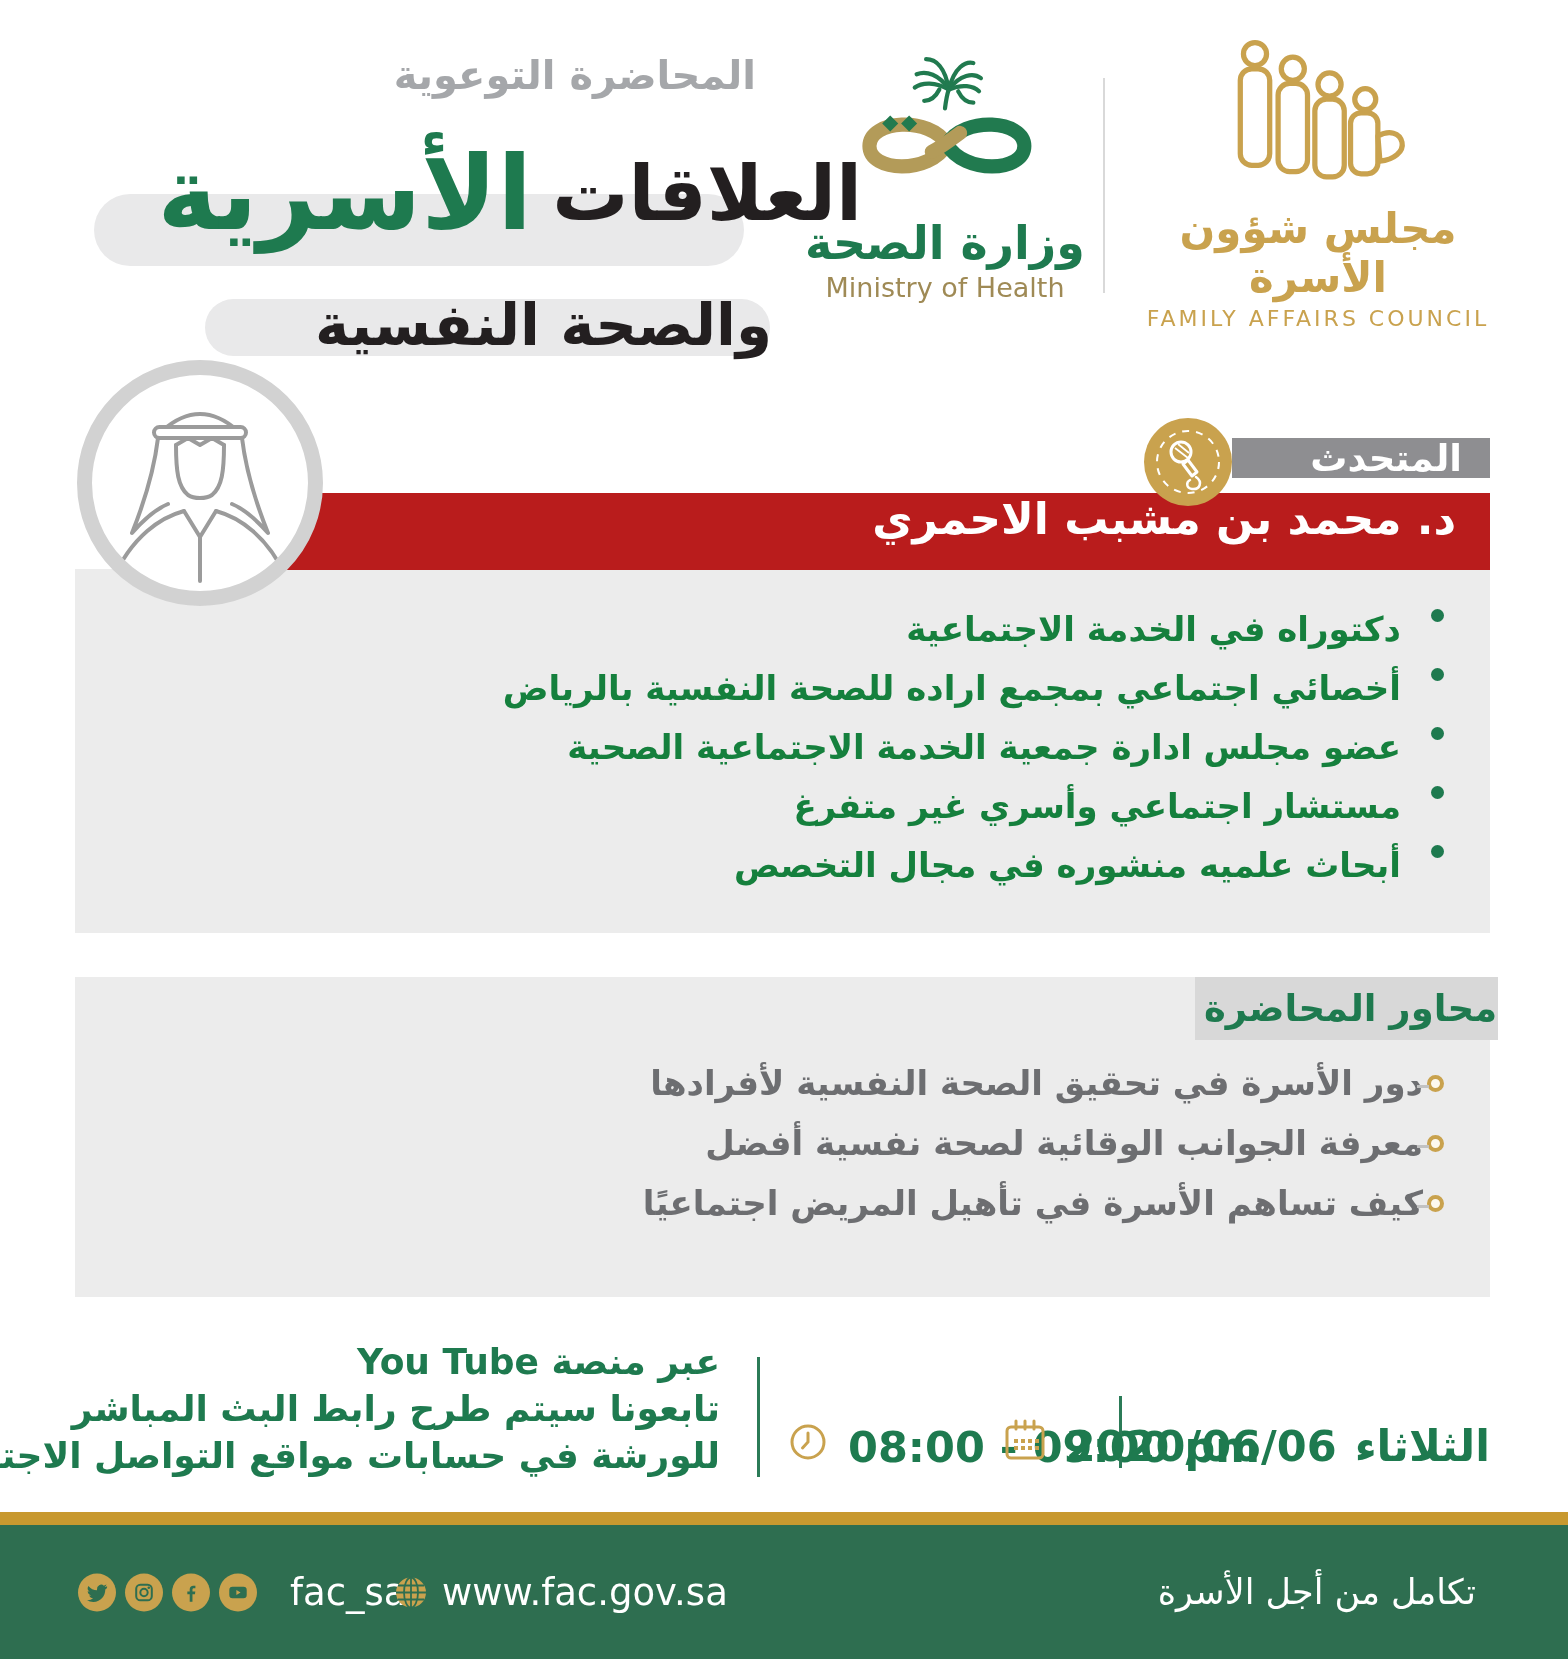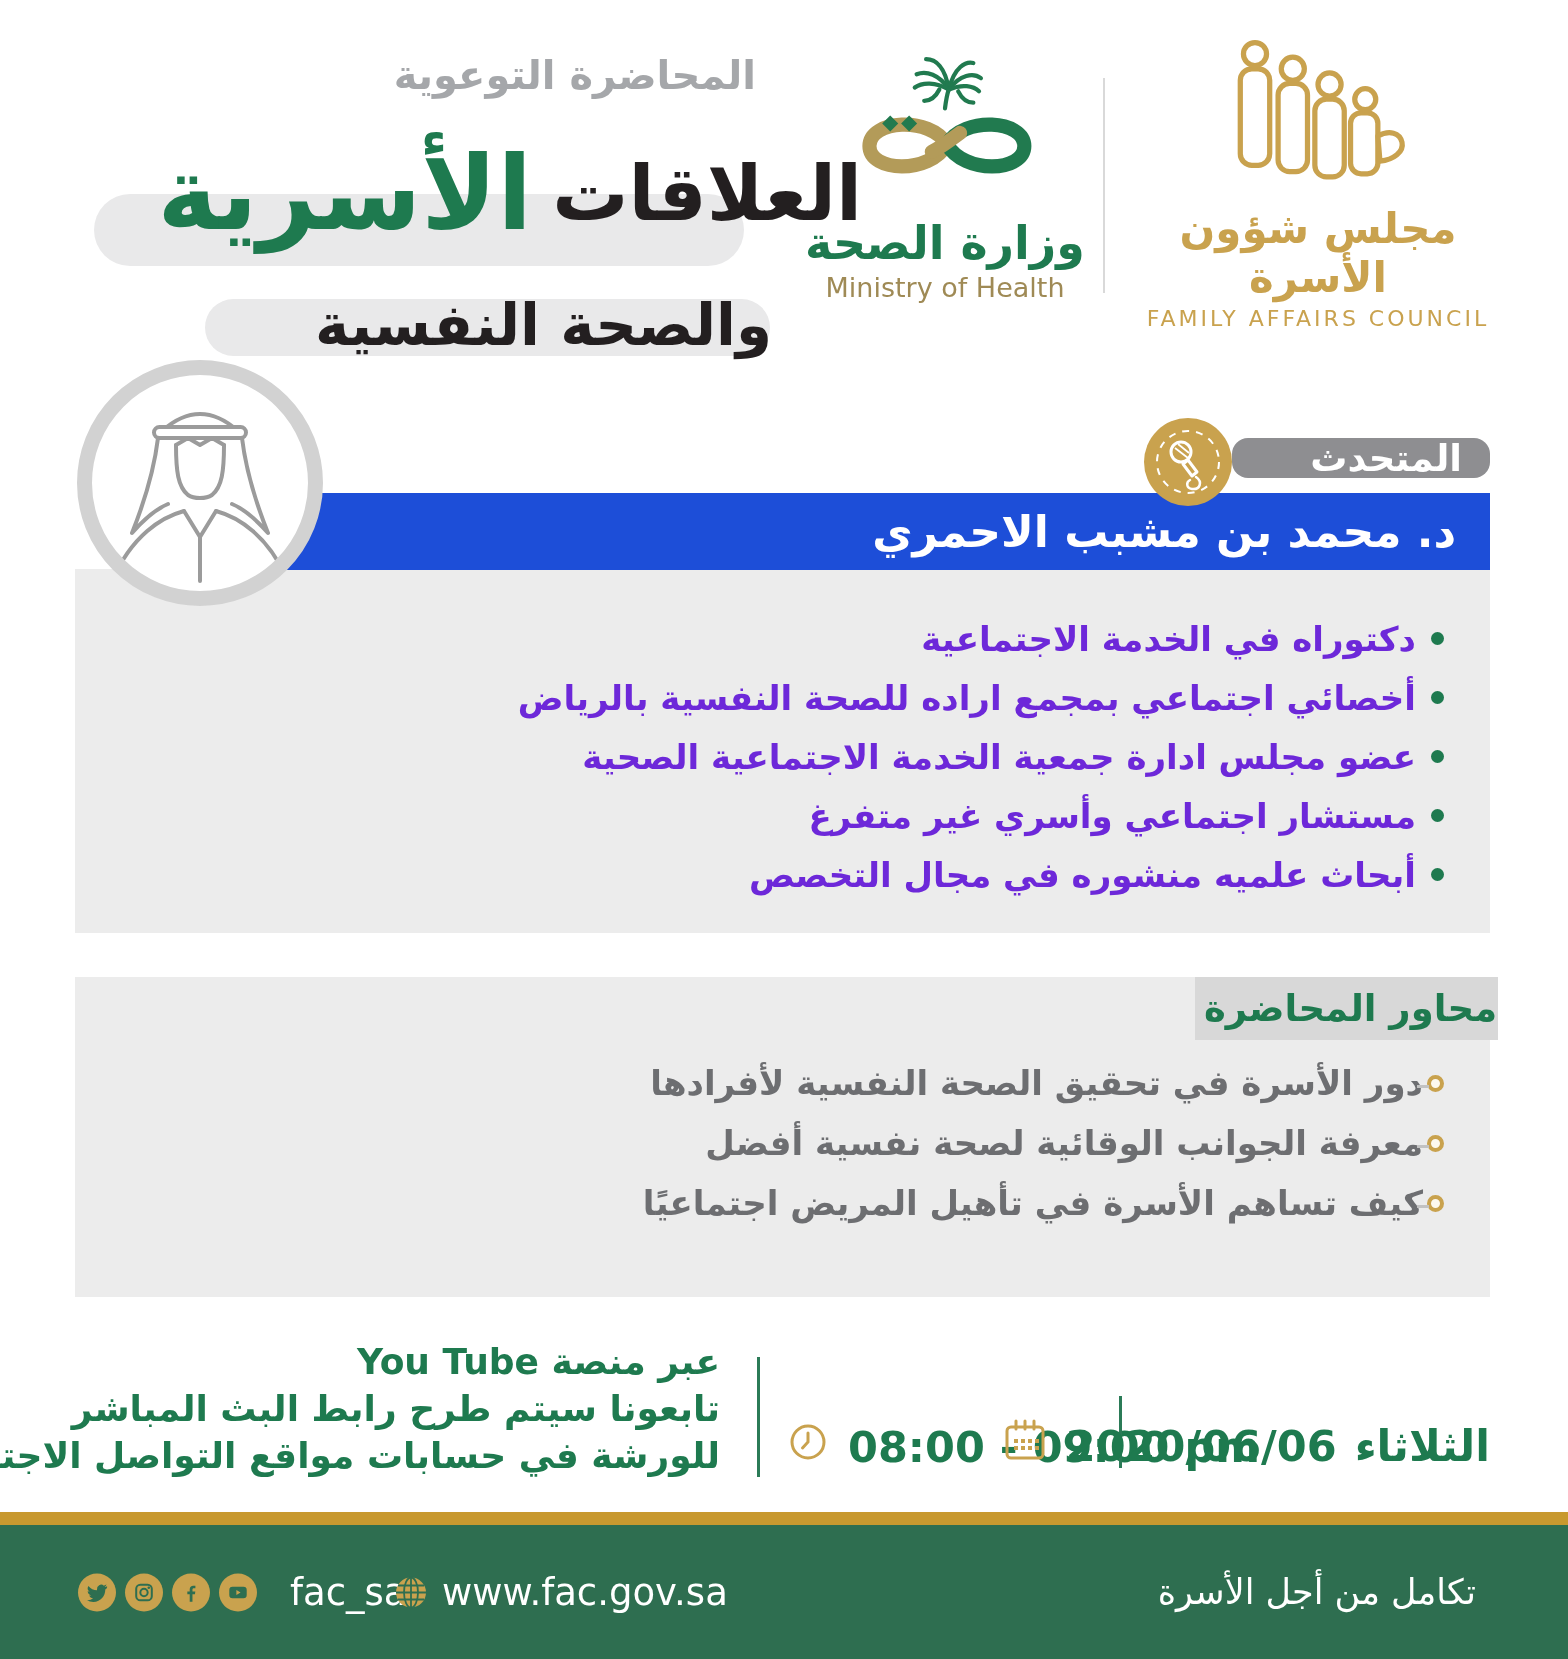--- a/index.html
+++ b/index.html
@@ -24,39 +24,39 @@
   .moh-ar{font-size:46px;font-weight:bold;color:#1e7a4f;direction:rtl;margin-top:-4px;}
   .moh-en{font-size:27px;color:#9f8a55;margin-top:2px;}
   .logo-divider{position:absolute;left:1103px;top:78px;width:2px;height:215px;background:#d9d9d9;}
   .fac{position:absolute;left:1106px;top:36px;width:384px;text-align:center;padding-left:20px;}
   .fac-ar{font-size:42px;font-weight:bold;color:#c9a24e;direction:rtl;margin-top:4px;}
   .fac-en{font-size:22px;color:#c9a24e;letter-spacing:3px;margin-top:4px;white-space:nowrap;}
 
   
   .badge-speaker{position:absolute;left:1232px;top:438px;width:258px;height:40px;
      background:#8e8e91;color:#fff;font-size:37px;font-weight:bold;direction:rtl;
-     display:flex;align-items:center;padding-right:28px;box-sizing:border-box;z-index:2;border-radius:16px;}
-  .name-bar{position:absolute;left:246px;top:493px;width:1244px;height:77px;background:#1d4ed8;
-     color:#fff;direction:rtl;display:flex;align-items:center;padding-right:34px;
+     display:flex;align-items:center;padding-right:28px;box-sizing:border-box;z-index:2;}
+  .name-bar{position:absolute;left:246px;top:493px;width:1244px;height:77px;background:#b91c1c;
+     color:#fff;direction:rtl;display:flex;padding-right:34px;
      box-sizing:border-box;font-size:44px;font-weight:bold;z-index:2;white-space:nowrap;}
   .mic-badge{position:absolute;left:1144px;top:418px;width:88px;height:88px;border-radius:50%;
      background:#c9a24e;z-index:4;display:flex;align-items:center;justify-content:center;}
   .avatar{position:absolute;left:77px;top:360px;width:246px;height:246px;border-radius:50%;
      background:#fff;border:15px solid #d2d2d2;box-sizing:border-box;z-index:3;overflow:hidden;}
 
   .panel{position:absolute;left:75px;width:1415px;background:#ececec;z-index:1;}
   .panel1{top:569px;height:364px;}
   .panel2{top:977px;height:320px;}
   .badge-topics{position:absolute;left:1195px;top:977px;width:295px;height:63px;background:#d8d8d8;
      color:#1e7a4f;font-size:37px;font-weight:bold;display:flex;align-items:center;
      justify-content:center;direction:rtl;z-index:2;padding-left:8px;}
 
   .cred-list{position:absolute;top:40px;right:46px;left:40px;direction:rtl;}
-  .cred-item{display:flex;align-items:center;gap:15px;height:59px;font-size:34px;
-     font-weight:bold;color:#6d28d9;white-space:nowrap;}
+  .cred-item{display:flex;align-items:flex-start;gap:30px;height:59px;font-size:34px;
+     font-weight:bold;color:#15803d;white-space:nowrap;}
   .dot{width:13px;height:13px;border-radius:50%;background:#1e7a4f;flex:0 0 auto;}
 
   .topic-list{position:absolute;top:76px;right:46px;left:40px;direction:rtl;}
   .topic-item{display:flex;align-items:center;gap:4px;height:60px;font-size:34px;
      font-weight:bold;color:#6d6e71;white-space:nowrap;}
   .ring{position:relative;width:17px;height:17px;border-radius:50%;border:4px solid #c9a24e;
      background:#fdf9f0;box-sizing:border-box;flex:0 0 auto;}
   .ring::after{content:"";position:absolute;left:-14px;bottom:0px;width:12px;height:3px;background:#c2c2c2;}
 
   

